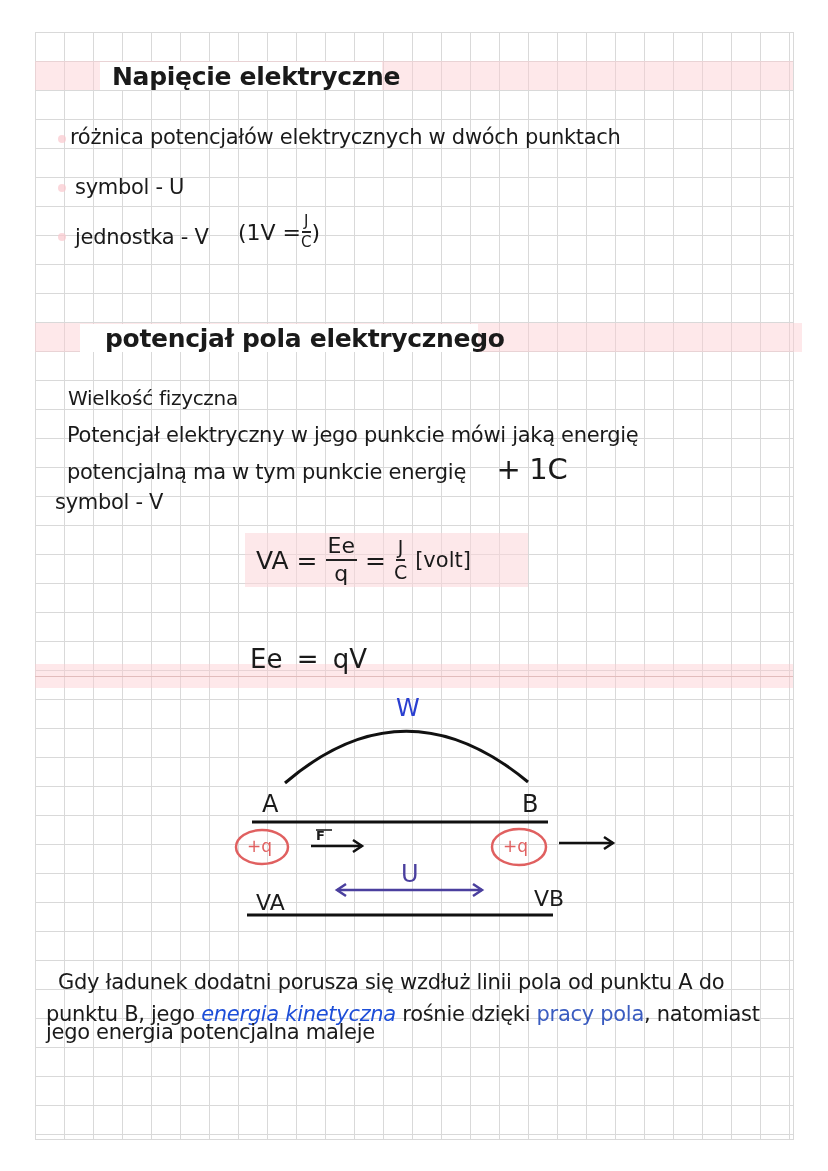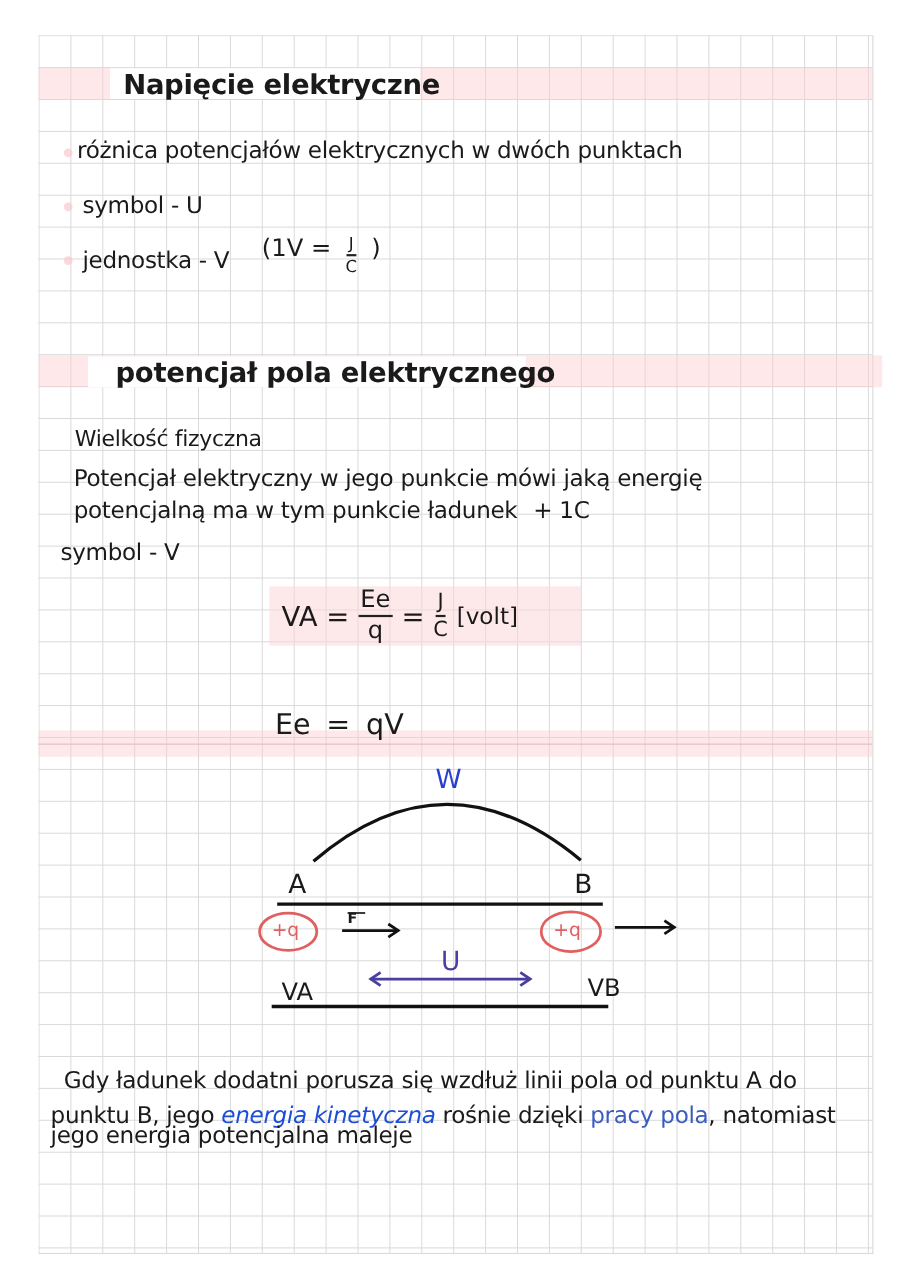--- a/index.html
+++ b/index.html
@@ -47,36 +47,36 @@
 
 <div class="dot" style="left:58px; top:135px;"></div>
 <div class="t body-text" style="left:70px; top:125px;">różnica potencjałów elektrycznych w dwóch punktach</div>
 
 <div class="dot" style="left:58px; top:184px;"></div>
 <div class="t body-text" style="left:75px; top:175px;">symbol - U</div>
 
 <div class="dot" style="left:58px; top:233px;"></div>
 <div class="t body-text" style="left:75px; top:225px;">jednostka - V</div>
 
-<div class="t" style="left:238px; top:214px; font-size:22px; display:flex; align-items:flex-start; gap:13px;">
+<div class="t" style="left:238px; top:214px; font-size:22px; display:flex; align-items:center; gap:0;">
   <span>(1V =</span>
   <span class="frac" style="font-size:15px;">
     <span class="num">J</span>
     <span class="den">C</span>
   </span>
   <span>)</span>
 </div>
 
 <div class="t h1" style="left:105px; top:324px;">potencjał pola elektrycznego</div>
 
 <div class="t body-text" style="left:68px; top:386px; font-size:20px;">Wielkość fizyczna</div>
 <div class="t body-text" style="left:67px; top:423px;">Potencjał elektryczny w jego punkcie mówi jaką energię</div>
 <div class="t body-text" style="left:67px; top:452px;">
-  <span>potencjalną ma w tym punkcie ładunek</span>
-  <span style="margin-left:8px; font-size:21px;">+ 1C</span>
+  <span>potencjalną ma w tym punkcie energię</span>
+  <span style="margin-left:24px; font-size:29px;">+ 1C</span>
 </div>
 <div class="t body-text" style="left:55px; top:490px;">symbol - V</div>
 
 <div class="formula-box" style="left:245px; top:533px; width:283px; height:54px;"></div>
 <div class="t" style="left:256px; top:530px; font-size:25px; display:flex; align-items:center; gap:8px; height:60px;">
   <span>VA =</span>
   <span class="frac" style="font-size:22px;">
     <span class="num">Ee</span>
     <span class="den">q</span>
   </span>

